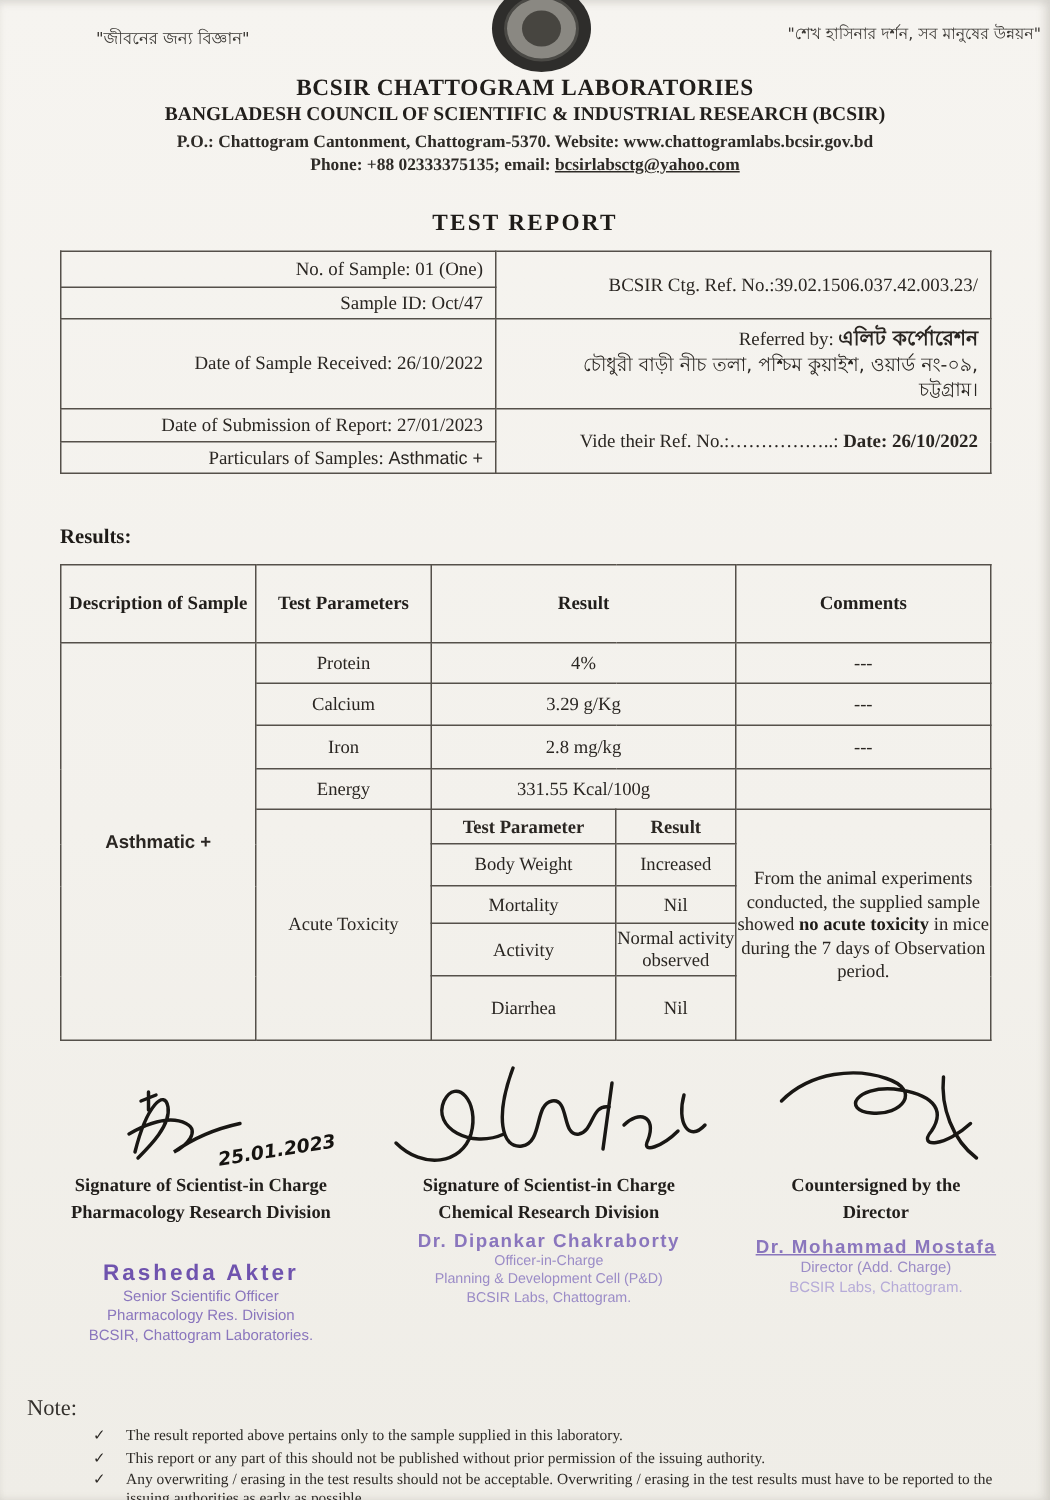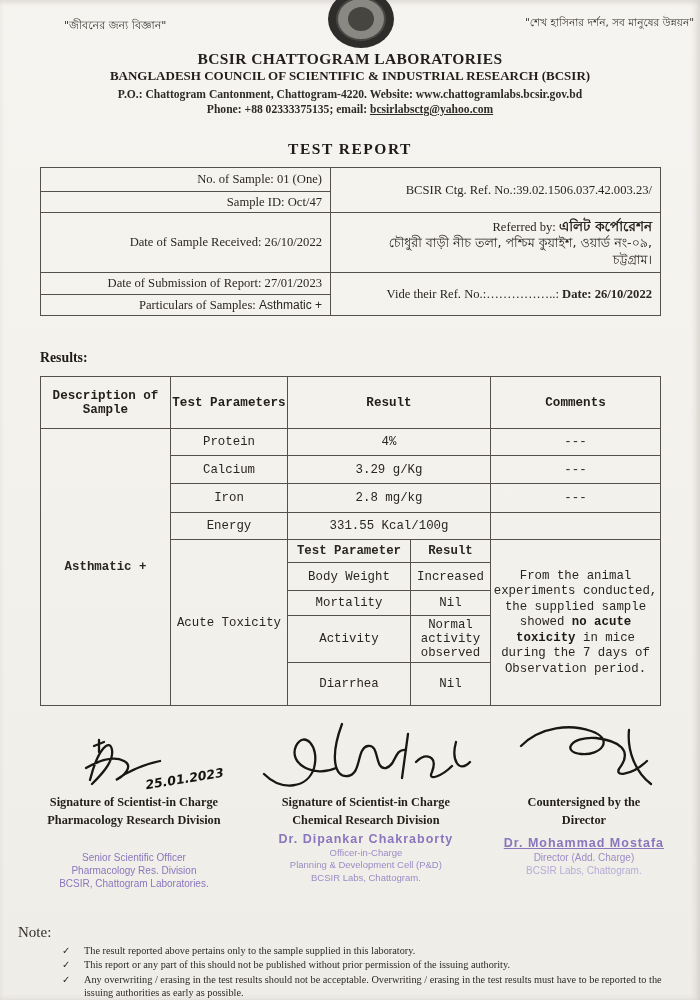--- a/index.html
+++ b/index.html
@@ -32,21 +32,21 @@
   .info-table td{border:1.6px solid #55504a;font-size:12.6px;padding:1px 8px;vertical-align:middle;color:#2a2622;}
   .bn{font-family:"DejaVu Sans",sans-serif;}
   .ref-cell{font-size:13px;}
   .referred-cell{line-height:1.3;font-size:12.4px;}
   .referred-name{font-weight:bold;font-size:13.5px;}
   .particulars-value{font-family:"Liberation Sans",sans-serif;font-size:12px;}
   .vide-date{font-weight:bold;}
   
   .results-heading{margin:34px 0 0 40px;font-size:13.8px;font-weight:bold;color:#1e1b18;}
   .results-table{margin:10px 0 0 40px;width:620px;table-layout:fixed;}
-  .results-table th,.results-table td{border:1.6px solid #55504a;text-align:center;vertical-align:middle;padding:2px 0;font-family:Liberation Mono, monospace;}
+  .results-table th,.results-table td{border:1.6px solid #55504a;text-align:center;vertical-align:middle;padding:2px 0;}
   .results-table th{font-size:12.6px;font-weight:bold;color:#211e1b;}
   .results-table td{font-size:12.4px;color:#2a2622;}
   .desc-cell{font-family:"Liberation Sans",sans-serif;font-weight:bold;font-size:13.5px;}
   .group-cell{font-size:11.5px;}
   .nested-head{font-weight:bold;font-size:12.4px;color:#211e1b;}
   .comment-cell{font-size:12.2px;line-height:1.25;padding:2px 5px;}
   .comment-cell b{color:#1d1a17;}
   
   .signatures{display:flex;margin:16px 12px 0 16px;}
   .sig-col{display:flex;flex-direction:column;align-items:center;}
@@ -86,21 +86,21 @@
   <div class="seal">
     <div class="seal-inner">
       <div class="seal-core"></div>
     </div>
   </div>
   <div class="motto motto-right bn">"শেখ হাসিনার দর্শন, সব মানুষের উন্নয়ন"</div>
 
   <div class="header-text">
     <div class="h-org">BCSIR CHATTOGRAM LABORATORIES</div>
     <div class="h-parent">BANGLADESH COUNCIL OF SCIENTIFIC &amp; INDUSTRIAL RESEARCH (BCSIR)</div>
-    <div class="h-addr">P.O.: Chattogram Cantonment, Chattogram-4220. Website: www.chattogramlabs.bcsir.gov.bd</div>
+    <div class="h-addr">P.O.: Chattogram Cantonment, Chattogram-5370. Website: www.chattogramlabs.bcsir.gov.bd</div>
     <div class="h-phone"><span>Phone: +88 02333375135; email: </span><span class="email">bcsirlabsctg@yahoo.com</span></div>
   </div>
 
   <div class="report-title">TEST REPORT</div>
 
   <table class="info-table">
     <colgroup>
         <col style="width:290px">
         <col style="width:330px">
       </colgroup>
@@ -208,20 +208,21 @@
           <path d="M16 46 C24 14, 36 4, 38 16 C40 28, 26 42, 18 50 M12 34 C26 26, 40 22, 50 27 C60 32, 50 42, 42 46 C56 36, 72 30, 86 27"></path>
           <path d="M20 12 L30 8 M25 6 L25 18"></path>
         </svg>
         <span class="sig-date">25.01.2023</span>
       </div>
       <div class="sig-label">
         <span>Signature of Scientist-in Charge</span><br>
         <span>Pharmacology Research Division</span>
       </div>
       <div class="stamp">
+        <div class="stamp-name">Rasheda Akter</div>
         <div class="stamp-line">Senior Scientific Officer</div>
         <div class="stamp-line">Pharmacology Res. Division</div>
         <div class="stamp-line">BCSIR, Chattogram Laboratories.</div>
       </div>
     </div>
 
     <div class="sig-col c2">
       <div class="sig-area">
         <svg class="sig-svg" style="margin-bottom:-8px" width="220" height="84" viewBox="0 0 220 84">
           <path d="M8 58 C26 76, 52 72, 58 52 C64 30, 48 14, 40 30 C32 48, 58 62, 80 52"></path>

